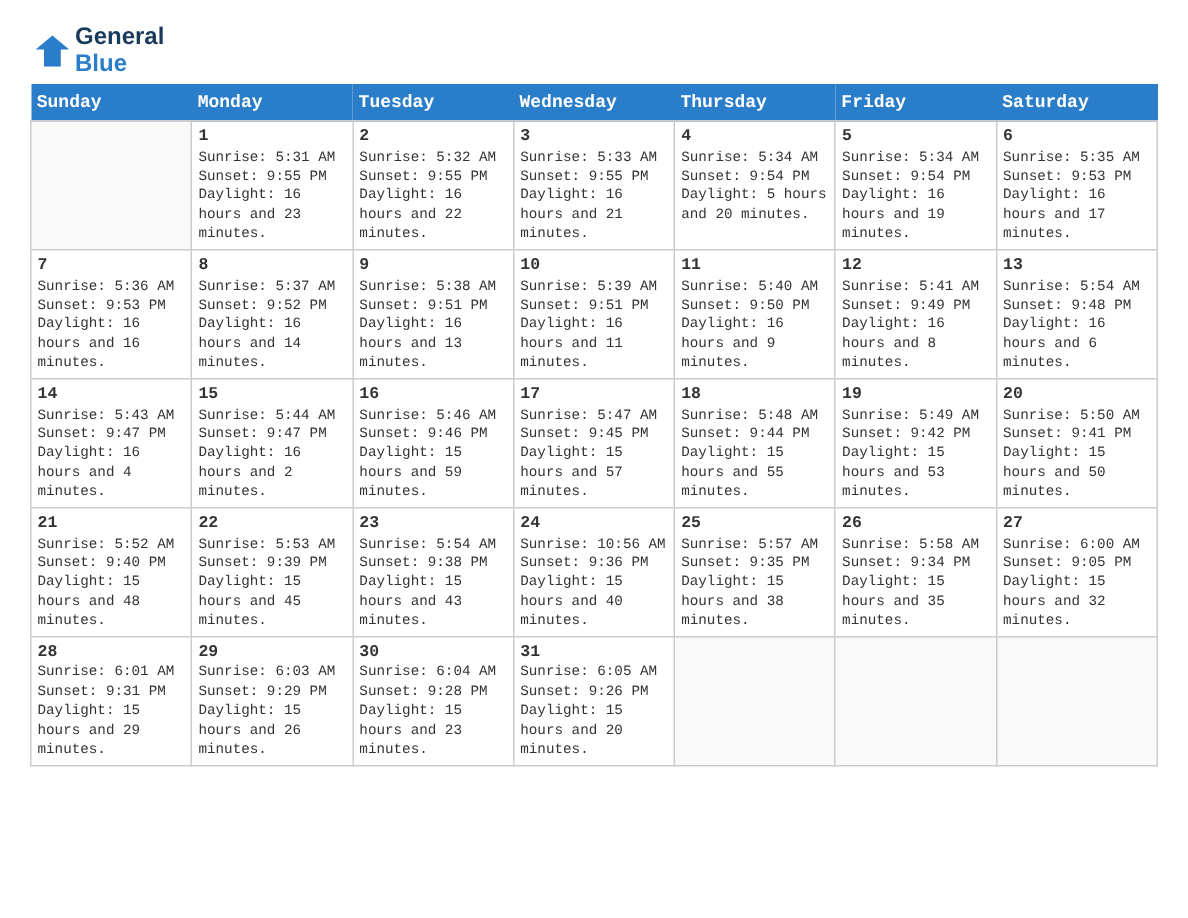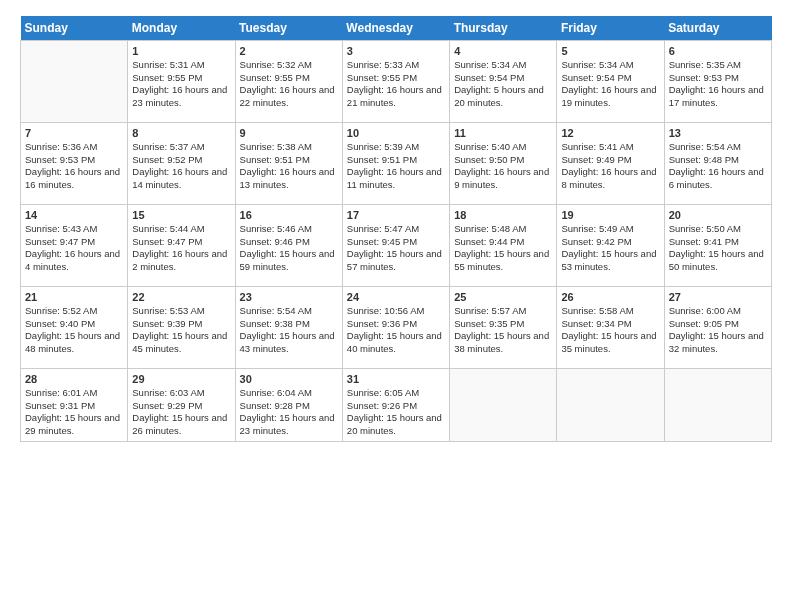--- a/index.html
+++ b/index.html
@@ -38,20 +38,21 @@
     }
     .location {
       font-size: 15px;
       color: #333;
       font-weight: bold;
     }
     table {
       width: 100%;
       border-collapse: collapse;
       table-layout: fixed;
+      font-family: Liberation Mono, monospace;
     }
     th {
       background-color: #2a7dc9;
       color: #fff;
       font-size: 12px;
       padding: 5px 4px;
       text-align: left;
       font-weight: bold;
     }
     td {
@@ -73,20 +74,35 @@
       background: #f9f9f9;
     }
     tr:last-child td {
       height: 70px;
     }
   </style>
 </head>
 <body>
 
 <div class="container">
+  <div class="header-row">
+    <div class="logo">
+      <svg class="logo-icon" viewBox="0 0 30 30">
+        <polygon points="16,4 28,14 22,14 22,26 10,26 10,14 4,14" fill="#2a7dc9"></polygon>
+      </svg>
+      <div>
+        <div style="font-size:16px;font-weight:bold;color:#1a3a5c;">General</div>
+        <div style="font-size:16px;font-weight:bold;color:#2a7dc9;">Blue</div>
+      </div>
+    </div>
+    <div class="title-block">
+      <div class="month-year"></div>
+      <div class="location"></div>
+    </div>
+  </div>
 
   <table>
     <thead>
       <tr>
       <th>Sunday</th>
           <th>Monday</th>
           <th>Tuesday</th>
           <th>Wednesday</th>
           <th>Thursday</th>
           <th>Friday</th>

